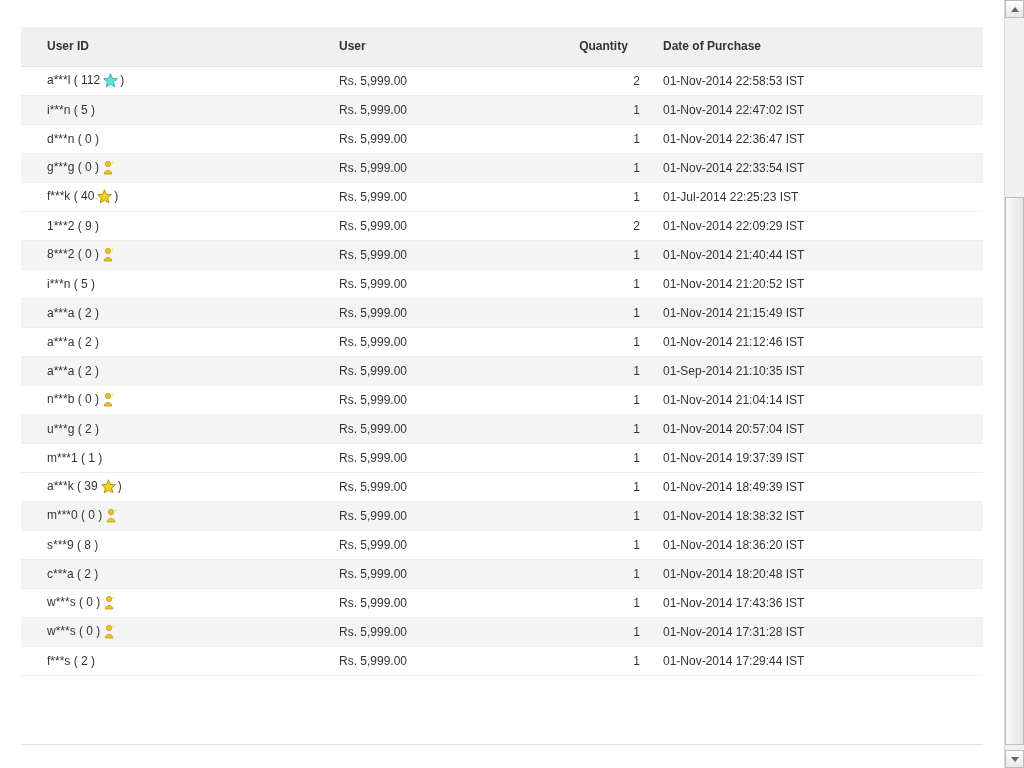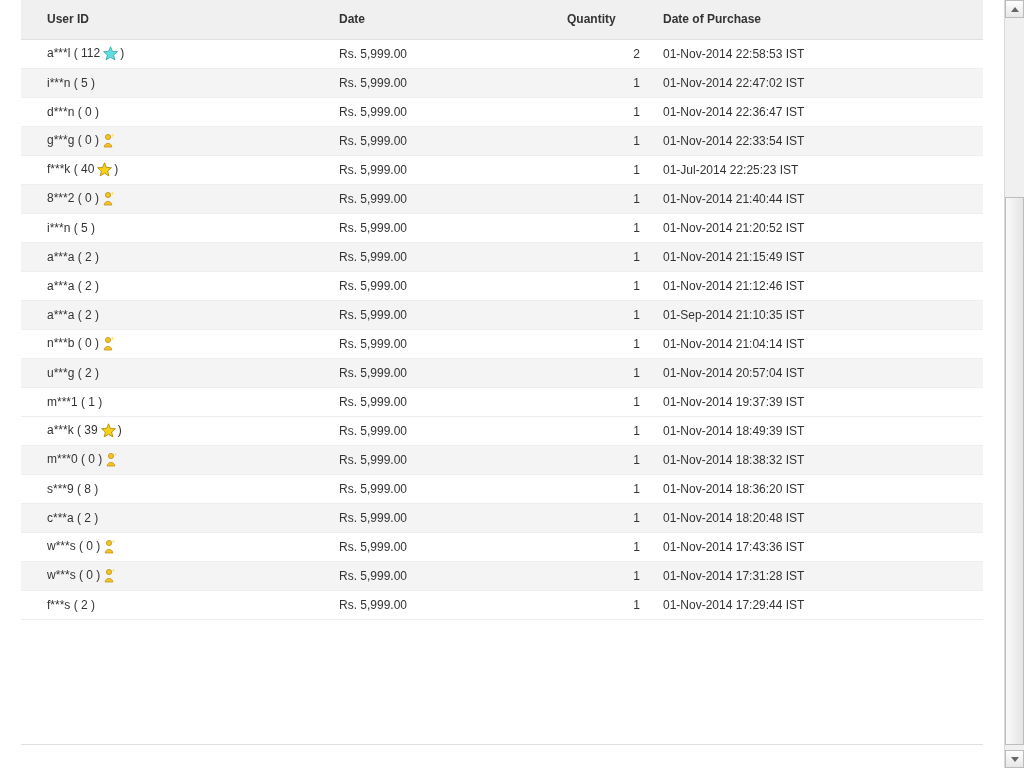--- a/index.html
+++ b/index.html
@@ -20,33 +20,34 @@
     left: 0;
     top: 0;
     width: 1005px;
     height: 768px;
     background: #ffffff;
   }
   table.bids {
     border-collapse: collapse;
     width: 962px;
     margin-left: 21px;
+    margin-top: 27px;
     table-layout: fixed;
   }
   table.bids th {
     text-align: left;
     font-size: 12px;
     font-weight: bold;
     color: #333333;
     padding: 12px 0 13px 0;
     background: #f0f0f0;
     border-bottom: 1px solid #e0e0e0;
   }
   table.bids th.t-user { padding-left: 26px; }
-  table.bids th.t-qty { text-align: left; padding-right: 10px; }
+  table.bids th.t-qty { text-align: center; padding-right: 10px; }
   table.bids th.t-date { padding-left: 13px; }
 
   table.bids td {
     font-size: 12px;
     color: #333333;
     vertical-align: middle;
     border-bottom: 1px solid #eeeeee;
     height: 26px;
   }
   table.bids tr.alt td { background: #f4f4f4; }
@@ -128,21 +129,21 @@
     <table class="bids">
       <colgroup>
         <col class="col-user">
         <col class="col-price">
         <col class="col-qty">
         <col class="col-date">
       </colgroup>
       <thead>
         <tr>
           <th class="t-user">User ID</th>
-          <th class="t-price">Date</th>
+          <th class="t-price">User</th>
           <th class="t-qty">Quantity</th>
           <th class="t-date">Date of Purchase</th>
         </tr>
       </thead>
       <tbody id="rows-body">
           <tr>
             <td class="c-user"><span class="uid">a***l ( 112</span><span class="badge"><svg class="icon" width="15" height="15" viewBox="0 0 20 20">
                   <polygon points="10,1 12.6,7.2 19.3,7.6 14.2,12 15.8,18.5 10,15 4.2,18.5 5.8,12 0.7,7.6 7.4,7.2" fill="#5fe0e0" stroke="#2f9ea0" stroke-width="1"></polygon>
                 </svg></span><span class="uid">)</span></td>
             <td class="c-price">Rs. 5,999.00</td>
@@ -171,20 +172,26 @@
             <td class="c-qty">1</td>
             <td class="c-date">01-Nov-2014 22:33:54 IST</td>
           </tr>
           <tr>
             <td class="c-user"><span class="uid">f***k ( 40</span><span class="badge"><svg class="icon" width="15" height="15" viewBox="0 0 20 20">
                   <polygon points="10,1 12.6,7.2 19.3,7.6 14.2,12 15.8,18.5 10,15 4.2,18.5 5.8,12 0.7,7.6 7.4,7.2" fill="#f7d117" stroke="#a07d00" stroke-width="1"></polygon>
                 </svg></span><span class="uid">)</span></td>
             <td class="c-price">Rs. 5,999.00</td>
             <td class="c-qty">1</td>
             <td class="c-date">01-Jul-2014 22:25:23 IST</td>
+          </tr>
+          <tr>
+            <td class="c-user"><span class="uid">1***2 ( 9 )</span></td>
+            <td class="c-price">Rs. 5,999.00</td>
+            <td class="c-qty">2</td>
+            <td class="c-date">01-Nov-2014 22:09:29 IST</td>
           </tr>
           <tr class="alt">
             <td class="c-user"><span class="uid">8***2 ( 0 )</span><span class="badge"><svg class="icon" width="13" height="15" viewBox="0 0 13 15">
                   <circle cx="6" cy="4" r="2.6" fill="#f5c324" stroke="#b8860b" stroke-width="0.7"></circle>
                   <path d="M2.2 14 C2.2 9.2 9.8 9.2 9.8 14 Z" fill="#f5c324" stroke="#b8860b" stroke-width="0.7"></path>
                   <path d="M10.5 0.5 L11 2 L12.5 2.4 L11 2.9 L10.5 4.4 L10 2.9 L8.5 2.4 L10 2 Z" fill="#ffe066"></path>
                 </svg></span></td>
             <td class="c-price">Rs. 5,999.00</td>
             <td class="c-qty">1</td>
             <td class="c-date">01-Nov-2014 21:40:44 IST</td>

